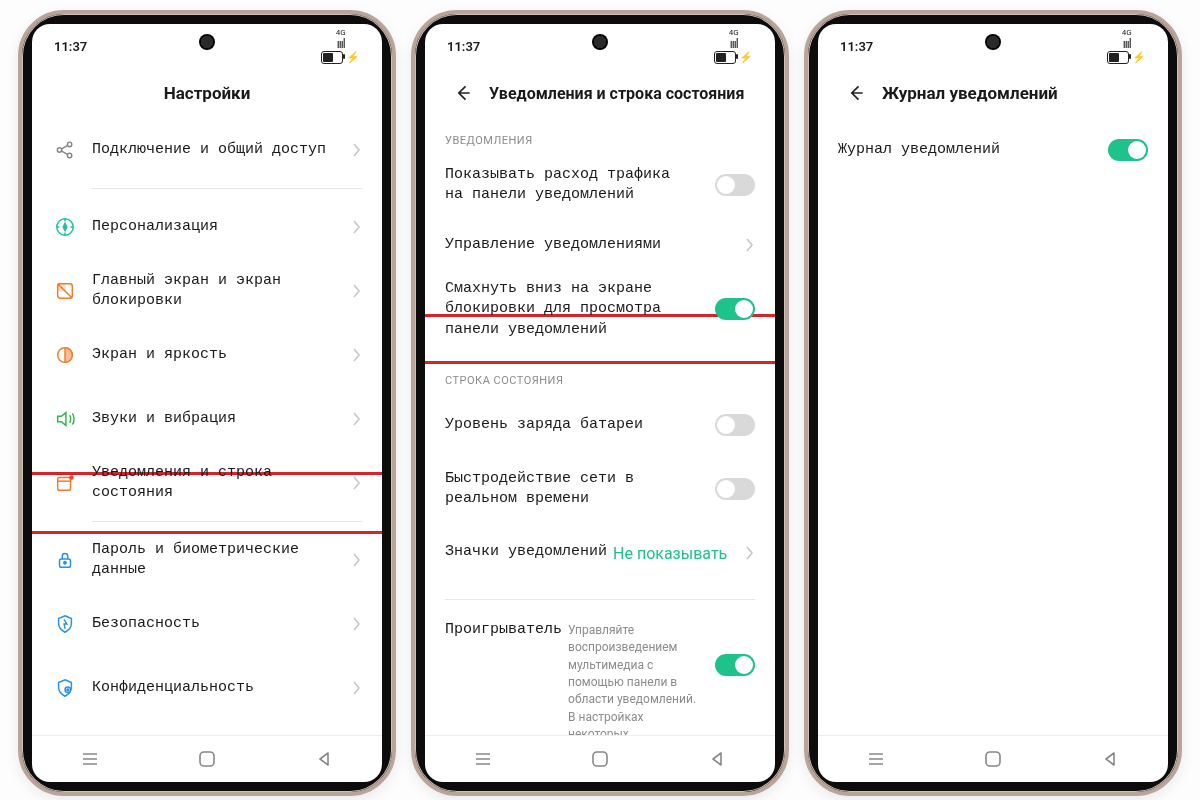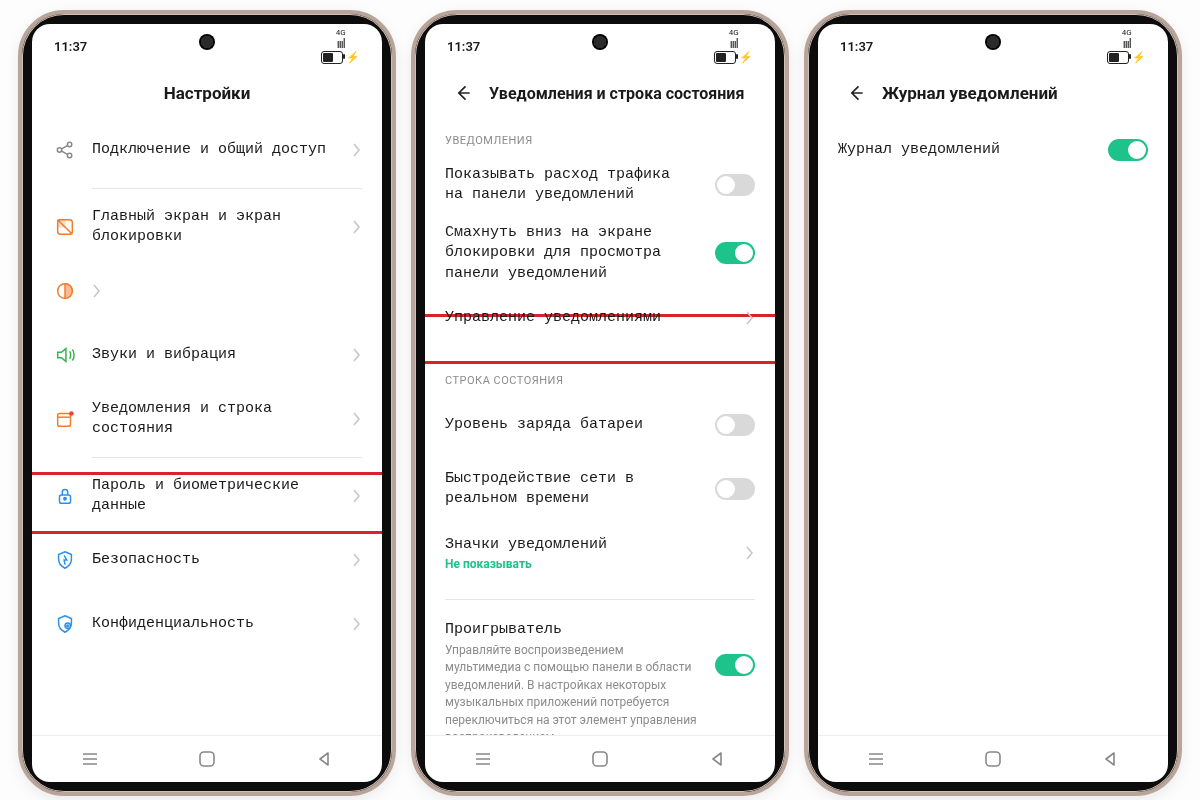--- a/index.html
+++ b/index.html
@@ -67,32 +67,32 @@
   .back{width:24px;height:24px;display:inline-flex;align-items:center;justify-content:center;margin-right:14px;}
   .content{padding:0 20px 0 20px;overflow:hidden;height:calc(100% - 44px - 50px - 46px);}
   .row{display:flex;align-items:center;min-height:var(--row-h);gap:14px;position:relative;padding:6px 0;}
   .row .icon{width:26px;height:26px;display:flex;align-items:center;justify-content:center;flex:none;}
   .row .label{flex:1;font-size:15px;line-height:1.35;padding-right:6px;font-family:Liberation Mono, monospace;}
   .row .chev{flex:none;}
   .divider{height:1px;background:var(--divider);margin:6px 0 6px 40px;}
   .divider.full{margin-left:0;}
   .section-title{font-size:11px;letter-spacing:.5px;color:var(--muted);padding:16px 0 6px;}
   .sublabel{font-size:12px;color:var(--muted);line-height:1.45;margin-top:2px;}
-  .green-note{font-size:12px;color:var(--green);margin-top:2px;font-weight:bold;}
+  .green-note{font-size:16px;color:var(--green);margin-top:2px;}
   .highlight{position:absolute;border:3px solid var(--red);border-radius:4px;}
   
   .toggle{width:40px;height:22px;border-radius:11px;background:#d9d9d9;position:relative;flex:none;}
   .toggle::after{content:"";position:absolute;width:18px;height:18px;border-radius:50%;background:#fff;top:2px;left:2px;transition:none;}
   .toggle.on{background:var(--green);}
   .toggle.on::after{left:20px;}
   
   .navbar{position:absolute;bottom:0;left:0;right:0;height:46px;display:flex;align-items:center;justify-content:space-around;border-top:1px solid #eee;}
   .nav-btn{width:24px;height:24px;display:flex;align-items:center;justify-content:center;color:#666;}
   svg{display:block;}
-  .stack{display:flex;flex-direction:column;flex:1;}
+  .stack{display:flex;flex:1;}
 </style>
 </head>
 <body>
 
 <div class="phone">
   <div class="camera"></div>
   <div class="screen">
     <div class="statusbar">
       <span>11:37</span>
       <span class="status-right">
@@ -124,20 +124,34 @@
           </span>
         <span class="label">Подключение и общий доступ</span>
         <span class="chev">
             <svg width="10" height="14" viewBox="0 0 8 14" fill="none" stroke="#c7c7c7" stroke-width="1.6">
               <path d="M1 1l5 6-5 6"></path>
             </svg>
           </span>
       </div>
       <div class="divider"></div>
 
+      <div class="row">
+        <span class="icon">
+            <svg width="22" height="22" viewBox="0 0 24 24" fill="none" stroke="#1fc2a0" stroke-width="1.6">
+              <circle cx="12" cy="12" r="9"></circle>
+              <path d="M12 3v3M12 18v3M3 12h3M18 12h3M12 8l2 4-2 4-2-4z" fill="#1fc2a0"></path>
+            </svg>
+          </span>
+        <span class="label">Персонализация</span>
+        <span class="chev">
+            <svg width="10" height="14" viewBox="0 0 8 14" fill="none" stroke="#c7c7c7" stroke-width="1.6">
+              <path d="M1 1l5 6-5 6"></path>
+            </svg>
+          </span>
+      </div>
 
       <div class="row">
         <span class="icon">
             <svg width="22" height="22" viewBox="0 0 24 24" fill="none" stroke="#f07b2a" stroke-width="1.6">
               <rect x="4" y="4" width="16" height="16" rx="3"></rect>
               <path d="M4 4l16 16" stroke="#f07b2a"></path>
               <rect x="4" y="4" width="8" height="8" fill="#f07b2a" opacity=".25"></rect>
             </svg>
           </span>
         <span class="label">Главный экран и экран блокировки</span>
@@ -149,20 +163,21 @@
       </div>
 
       <div class="row">
         <span class="icon">
             <svg width="22" height="22" viewBox="0 0 24 24" fill="none" stroke="#f07b2a" stroke-width="1.6">
               <circle cx="12" cy="12" r="8"></circle>
               <path d="M12 4v16"></path>
               <path d="M12 4a8 8 0 0 1 0 16" fill="#f07b2a" opacity=".5"></path>
             </svg>
           </span>
+        <span class="label">Экран и яркость</span>
         <span class="chev">
             <svg width="10" height="14" viewBox="0 0 8 14" fill="none" stroke="#c7c7c7" stroke-width="1.6">
               <path d="M1 1l5 6-5 6"></path>
             </svg>
           </span>
       </div>
 
       <div class="row">
         <span class="icon">
             <svg width="22" height="22" viewBox="0 0 24 24" fill="none" stroke="#36b24a" stroke-width="1.6">
@@ -296,32 +311,32 @@
     <div class="content" style="position:relative;">
       <div class="highlight" style="left:-6px;right:-6px;top:196px;height:44px;"></div>
 
       <div class="section-title">УВЕДОМЛЕНИЯ</div>
 
       <div class="row">
         <span class="label">Показывать расход трафика на панели уведомлений</span>
         <span class="toggle"></span>
       </div>
 
+      <div class="row" style="min-height:44px;">
+        <span class="label">Управление уведомлениями</span>
+        <span class="chev">
+            <svg width="10" height="14" viewBox="0 0 8 14" fill="none" stroke="#c7c7c7" stroke-width="1.6">
+              <path d="M1 1l5 6-5 6"></path>
+            </svg>
+          </span>
+      </div>
+
       <div class="row">
         <span class="label">Смахнуть вниз на экране блокировки для просмотра панели уведомлений</span>
         <span class="toggle on"></span>
-      </div>
-
-      <div class="row" style="min-height:44px;">
-        <span class="label">Управление уведомлениями</span>
-        <span class="chev">
-            <svg width="10" height="14" viewBox="0 0 8 14" fill="none" stroke="#c7c7c7" stroke-width="1.6">
-              <path d="M1 1l5 6-5 6"></path>
-            </svg>
-          </span>
       </div>
 
       <div class="section-title" style="padding-top:28px;">СТРОКА СОСТОЯНИЯ</div>
 
       <div class="row">
         <span class="label">Уровень заряда батареи</span>
         <span class="toggle"></span>
       </div>
 
       <div class="row">

